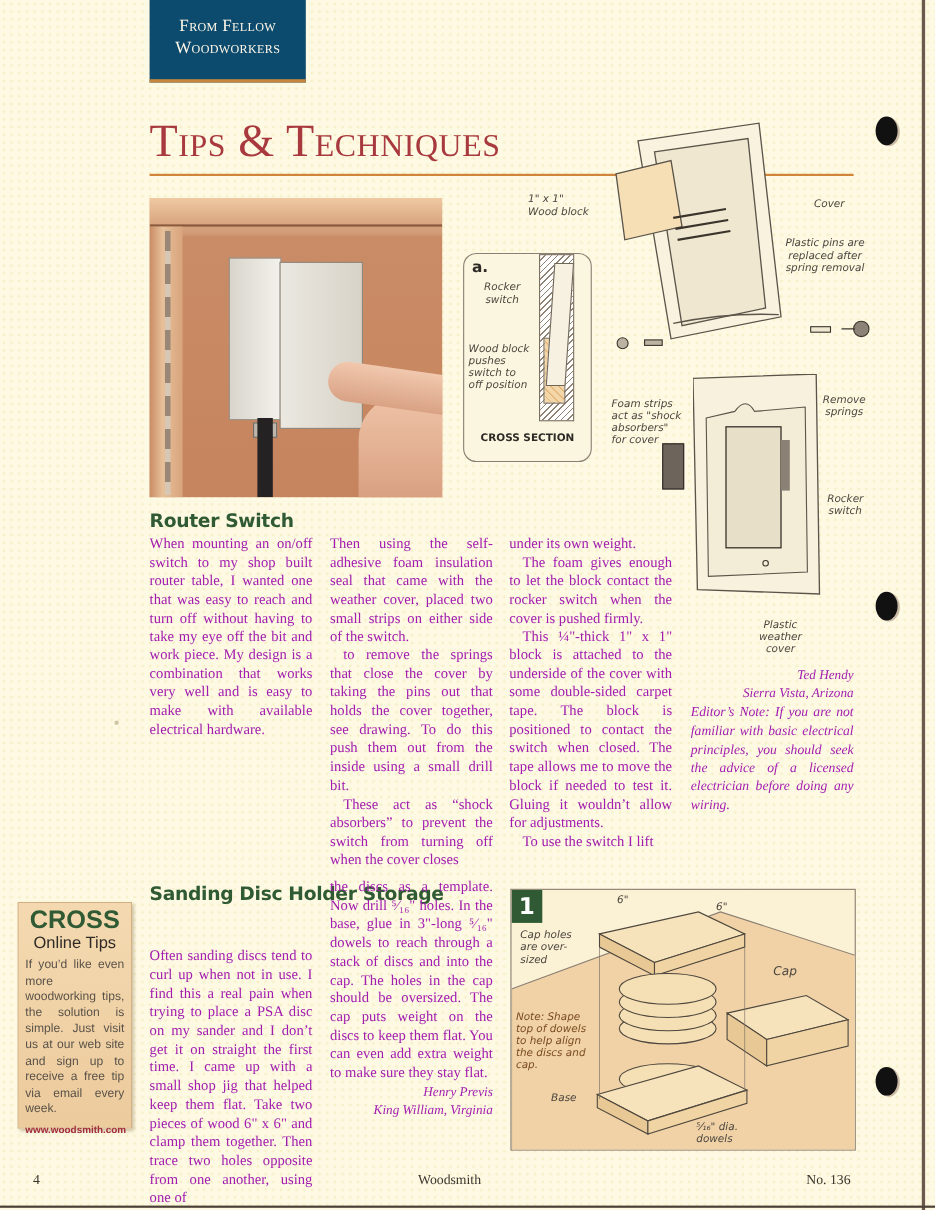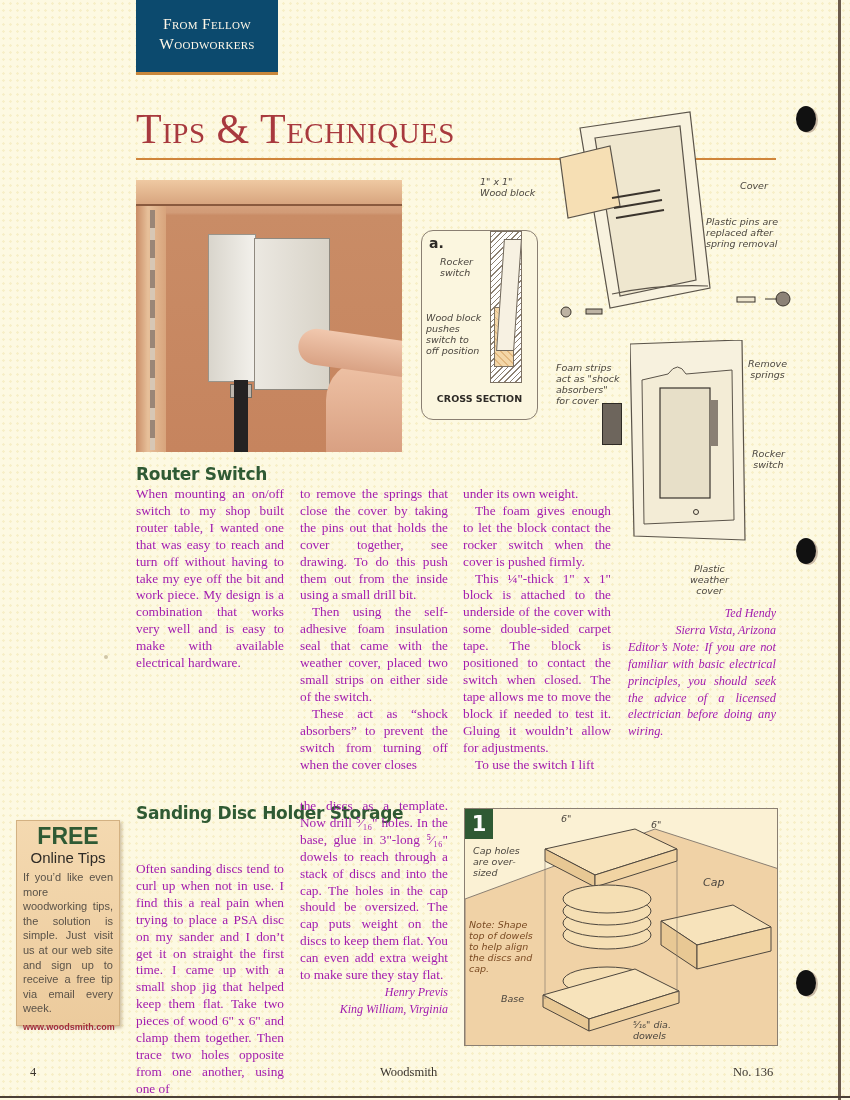--- a/index.html
+++ b/index.html
@@ -52,21 +52,21 @@
   .xsec .a-label { position: absolute; left: 7px; top: 4px; font-family: "DejaVu Sans", sans-serif; font-weight: bold; font-size: 14px; color: #2d2a26; }
   .xsec .cs-label { position: absolute; left: 0; width: 100%; top: 162px; text-align: center; font-family: "DejaVu Sans", sans-serif; font-weight: bold; font-size: 9.5px; color: #2d2a26; }
   .xsec .wall { position: absolute; left: 68px; top: 0; width: 32px; height: 152px; background: repeating-linear-gradient(135deg,#fff 0 3px,#8e8273 3px 4px); border: 1px solid #7c7163; }
   .xsec .rock { position: absolute; left: 78px; top: 8px; width: 18px; height: 112px; background: #f7f1e2; border: 1px solid #6f665a; transform: skewX(-4deg); }
   .xsec .blk { position: absolute; left: 72px; top: 76px; width: 20px; height: 60px; background: repeating-linear-gradient(45deg,#f4d7a8 0 4px,#e3b980 4px 5px); border: 1px solid #7c7163; }
 
   .callout {
     position: absolute; font-family: "DejaVu Sans", sans-serif; font-style: italic;
     font-size: 9.5px; line-height: 11px; color: #4b463f;
   }
-  .callout.r { text-align: left; }
+  .callout.r { text-align: center; }
   .callout.c { text-align: center; }
 
   .exploded { position: absolute; left: 540px; top: 108px; width: 190px; height: 210px; }
   .plate { position: absolute; left: 630px; top: 340px; width: 120px; height: 210px; }
 
   .heading {
     position: absolute; font-family: "DejaVu Sans", sans-serif; font-weight: bold;
     color: #2f5a34; font-size: 17px; letter-spacing: -0.3px; white-space: nowrap;
   }
   .col {
@@ -188,38 +188,38 @@
 switch</div>
 <div class="callout c" style="left:690px; top:563px; white-space:pre-line;">Plastic
 weather
 cover</div>
 
 <div class="heading" style="left:136px; top:464px;">Router Switch</div>
 <div class="col" style="left:136px; top:486px; width:148px;">
   <p>When mounting an on/off switch to my shop built router table, I wanted one that was easy to reach and turn off without having to take my eye off the bit and work piece. My design is a combination that works very well and is easy to make with available electrical hardware.</p>
 </div>
 <div class="col" style="left:300px; top:486px; width:148px;">
+  <p>Then using the self-adhesive foam insulation seal that came with the weather cover, placed two small strips on either side of the switch.</p>
   <p>to remove the springs that close the cover by taking the pins out that holds the cover together, see drawing. To do this push them out from the inside using a small drill bit.</p>
-  <p>Then using the self-adhesive foam insulation seal that came with the weather cover, placed two small strips on either side of the switch.</p>
   <p>These act as “shock absorbers” to prevent the switch from turning off when the cover closes</p>
 </div>
 <div class="col" style="left:463px; top:486px; width:148px;">
   <p>under its own weight.</p>
   <p>The foam gives enough to let the block contact the rocker switch when the cover is pushed firmly.</p>
   <p>This ¼"-thick 1" x 1" block is attached to the underside of the cover with some double-sided carpet tape. The block is positioned to contact the switch when closed. The tape allows me to move the block if needed to test it. Gluing it wouldn’t allow for adjustments.</p>
   <p>To use the switch I lift</p>
 </div>
 <div class="col" style="left:628px; top:605px; width:148px;">
   <div class="sig">Ted Hendy</div>
   <div class="sig">Sierra Vista, Arizona</div>
   <div class="note">Editor’s Note: If you are not familiar with basic electrical principles, you should seek the advice of a licensed electrician before doing any wiring.</div>
 </div>
 
 <div class="free-box">
-  <div class="free">FREE</div>
+  <div class="free">CROSS</div>
   <div class="online">Online Tips</div>
   <div class="body">If you’d like even more woodworking tips, the solution is simple. Just visit us at our web site and sign up to receive a free tip via email every week.</div>
   <div class="url">www.woodsmith.com</div>
 </div>
 
 <div class="heading" style="left:136px; top:803px;">Sanding Disc Holder Storage</div>
 <div class="col" style="left:136px; top:825px; width:148px;margin-top:36px;">
   <p>Often sanding discs tend to curl up when not in use. I find this a real pain when trying to place a PSA disc on my sander and I don’t get it on straight the first time. I came up with a small shop jig that helped keep them flat. Take two pieces of wood 6" x 6" and clamp them together. Then trace two holes opposite from one another, using one of</p>
 </div>
 <div class="col" style="left:300px; top:798px; width:148px;">

